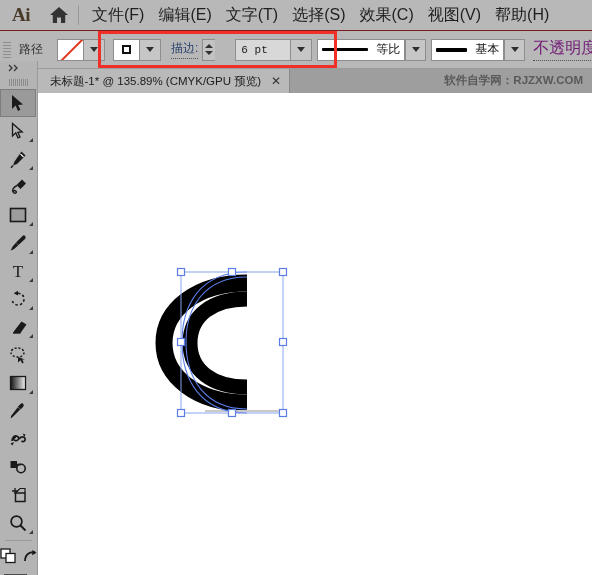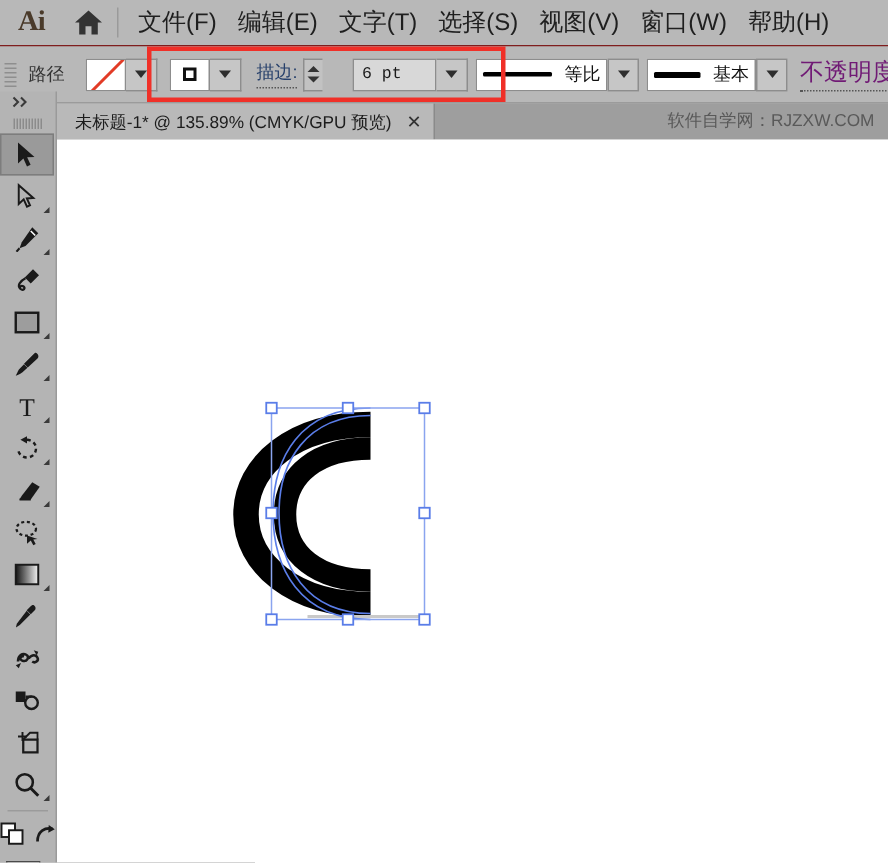--- a/index.html
+++ b/index.html
@@ -124,21 +124,21 @@
   .doc-tab {
     height: 24px; background: #b9b9b9;
     border-right: 1px solid #8a8a8a;
     display: flex; align-items: center; padding: 0 8px 0 12px;
     gap: 10px;
   }
   .doc-tab-title { font-size: 11.5px; color: #1c1c1c; white-space: nowrap; }
   .tab-close { font-size: 12px; color: #333; line-height: 1; cursor: pointer; }
   .watermark {
     position: absolute; right: 9px; top: 4px;
-    font-size: 11.5px; color: #595959; white-space: nowrap;
+    font-size: 11.5px; color: #595959; white-space: nowrap; font-weight: bold;
   }
 
   
   .toolbar {
     position: absolute; left: 0; top: 61px;
     width: 38px; height: 514px;
     background: #b4b4b4;
     border-right: 1px solid #9a9a9a;
   }
   .tb-expand {
@@ -199,22 +199,22 @@
       <svg width="20" height="18" viewBox="0 0 20 18">
         <path d="M10 1 L19 9 L16.2 9 L16.2 17 L12 17 L12 11.5 L8 11.5 L8 17 L3.8 17 L3.8 9 L1 9 Z" fill="#333333"></path>
       </svg>
     </div>
     <div class="menu-sep"></div>
     <div class="menu-items">
       <div class="menu-item">文件(F)</div>
       <div class="menu-item">编辑(E)</div>
       <div class="menu-item">文字(T)</div>
       <div class="menu-item">选择(S)</div>
+      <div class="menu-item">效果(C)</div>
       <div class="menu-item">视图(V)</div>
-      <div class="menu-item">窗口(W)</div>
       <div class="menu-item">帮助(H)</div>
     </div>
   </div>
 
   <div class="controlbar">
     <div class="cb-grip">
       <i></i>
         <i></i>
         <i></i>
         <i></i>

